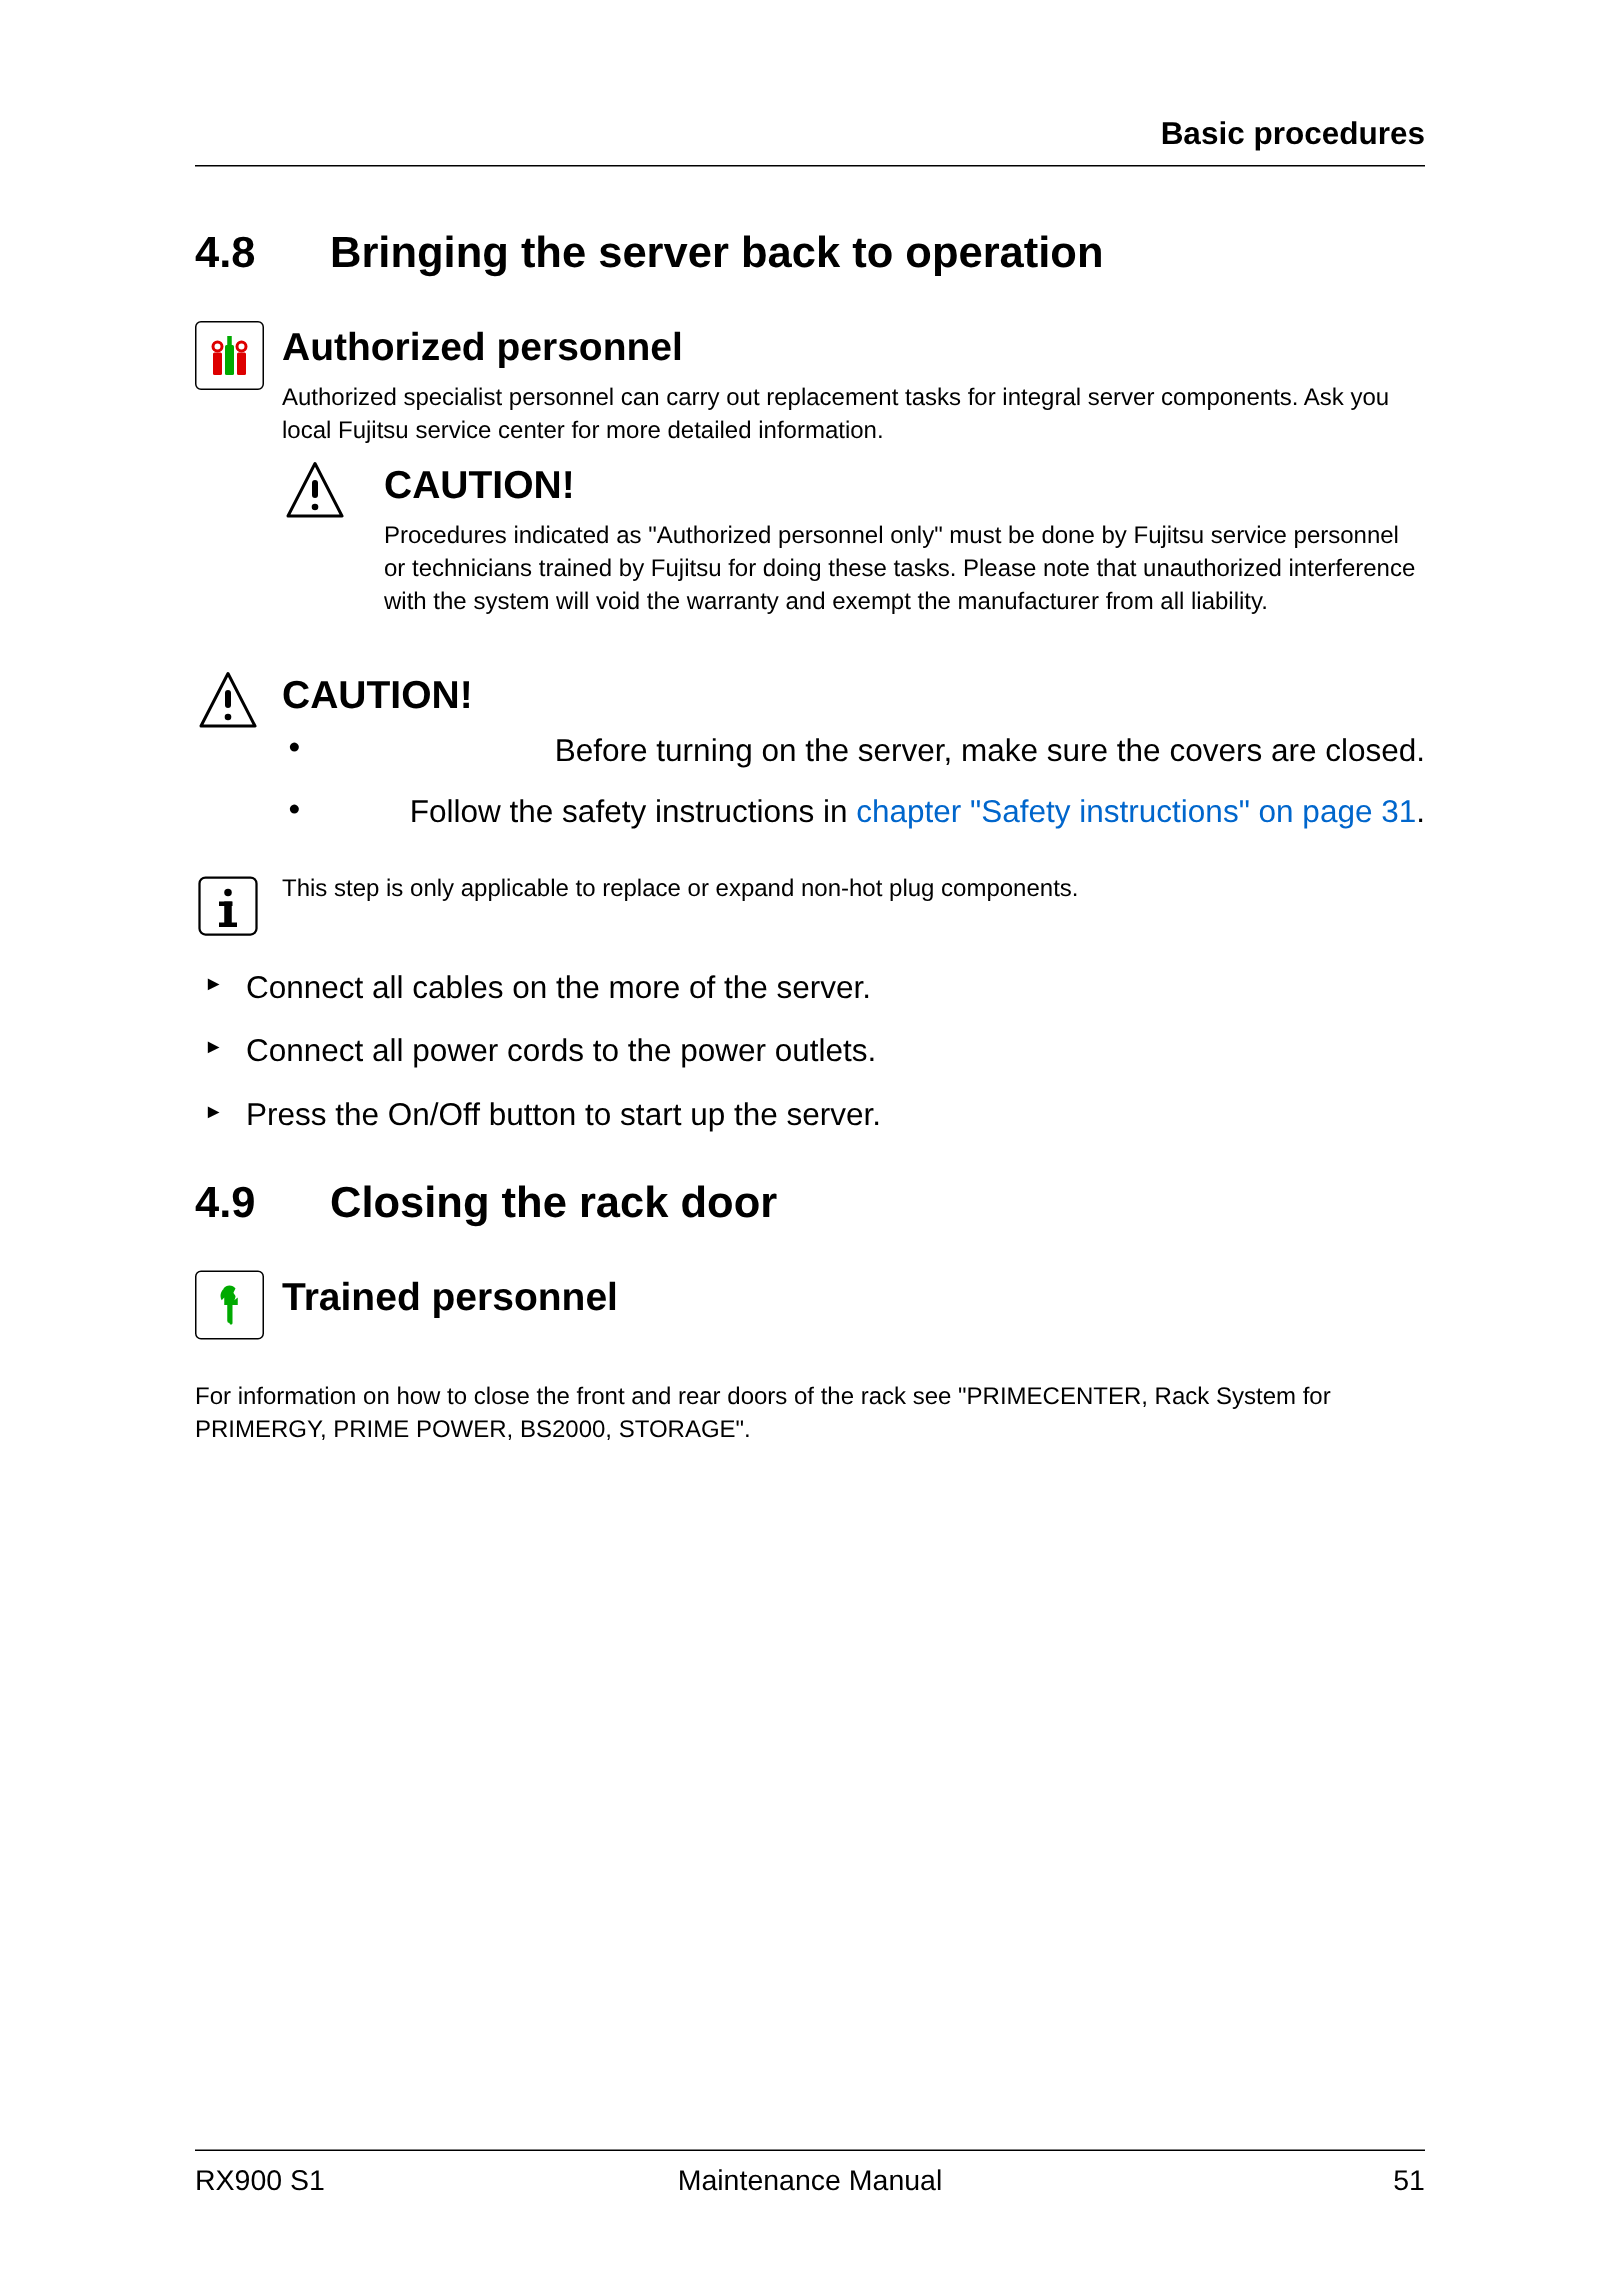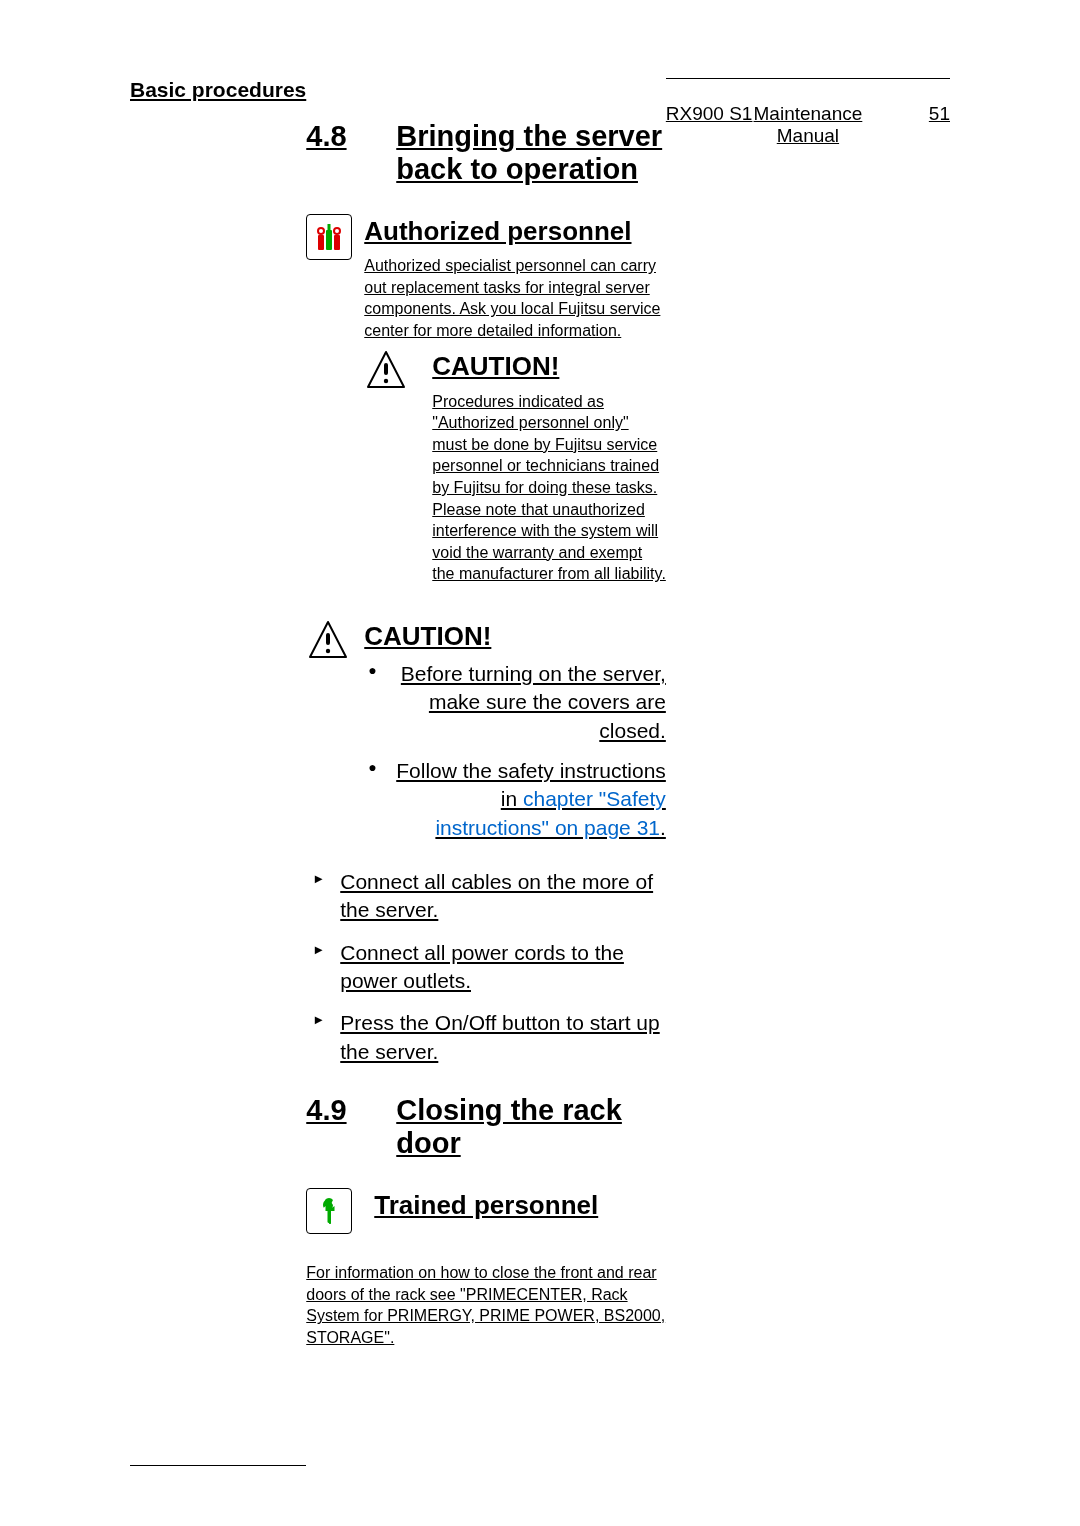--- a/index.html
+++ b/index.html
@@ -10,22 +10,21 @@
       color: #000;
       width: 1080px;
       height: 1526px;
       position: relative;
     }
     .page {
       padding: 78px 130px 60px 130px;
       box-sizing: border-box;
       height: 100%;
       display: flex;
-      flex-direction: row;
-      text-decoration: underline;
+      flex-direction: column;
     }
     .header {
       text-align: right;
       font-weight: bold;
       font-size: 21px;
       padding-bottom: 8px;
       border-bottom: 1.5px solid #000;
     }
     .content {
       flex: 1;
@@ -111,23 +110,23 @@
       top: 2px;
       color: #000;
       font-size: 13px;
     }
     a.link {
       color: #0066cc;
       text-decoration: none;
     }
     .footer {
       border-top: 1.5px solid #000;
-      padding-top: 24px;
-      display: flex;
-      justify-content: flex-end;
+      padding-top: 10px;
+      display: flex;
+      justify-content: center;
       font-size: 19px;
     }
     .footer .left { flex: 1; }
     .footer .center { flex: 1; text-align: center; }
     .footer .right { flex: 1; text-align: right; }
     .icon-box {
       width: 44px;
       height: 44px;
       border: 1.5px solid #000;
       border-radius: 4px;
@@ -201,33 +200,47 @@
         <div class="subtitle">CAUTION!</div>
         <ul class="bullet">
           <li>Before turning on the server, make sure the covers are closed.</li>
           <li>
             <span>Follow the safety instructions in </span><a class="link" href="#">chapter "Safety instructions" on page 31</a><span>.</span>
           </li>
         </ul>
       </div>
     </div>
 
+    <div class="block">
+      <div class="icon-col">
+        <svg class="info-svg" viewBox="0 0 44 44">
+          <rect x="3" y="3" width="38" height="38" rx="4" fill="none" stroke="#000" stroke-width="1.5"></rect>
+          <circle cx="22" cy="13" r="2.5" fill="#000"></circle>
+          <rect x="19.5" y="19" width="5" height="16" fill="#000"></rect>
+          <rect x="16" y="19" width="9" height="3" fill="#000"></rect>
+          <rect x="16" y="33" width="12" height="3" fill="#000"></rect>
+        </svg>
+      </div>
+      <div class="text-col">
+        <div class="para">This step is only applicable to replace or expand non-hot plug components.</div>
+      </div>
+    </div>
 
     <ul class="step">
       <li>Connect all cables on the more of the server.</li>
       <li>Connect all power cords to the power outlets.</li>
       <li>Press the On/Off button to start up the server.</li>
     </ul>
 
     <h2 class="section-heading spacer-section">
       <span class="num">4.9</span>
       <span>Closing the rack door</span>
     </h2>
 
-    <div class="block" style="margin-bottom:28px;gap:10px;">
+    <div class="block" style="margin-bottom:28px;">
       <div class="icon-col">
         <div class="icon-box">
           <svg class="wrench-svg" viewBox="0 0 22 28">
             <path d="M11 2 C7 2 5 5 5 8 C5 9 5.3 10 5.8 10.8 L7.5 9 L7.5 14 L11 14 L11 26 C11 27 11.5 27 12 27 C12.5 27 13 27 13 26 L13 14 L16.5 14 L16.5 9 L14.2 10.8 C14.7 10 15 9 15 8" fill="#0a0"></path>
             <rect x="9.5" y="12" width="3" height="14" rx="1.5" fill="#0a0"></rect>
             <path d="M7 3 A5 5 0 0 1 15 3 L13 7 L9 7 Z" fill="#0a0"></path>
           </svg>
         </div>
       </div>
       <div class="text-col">

